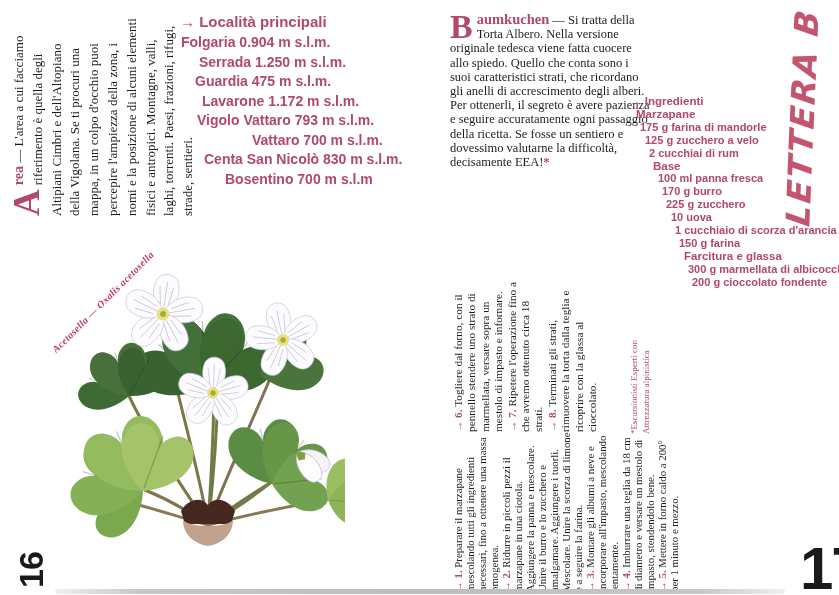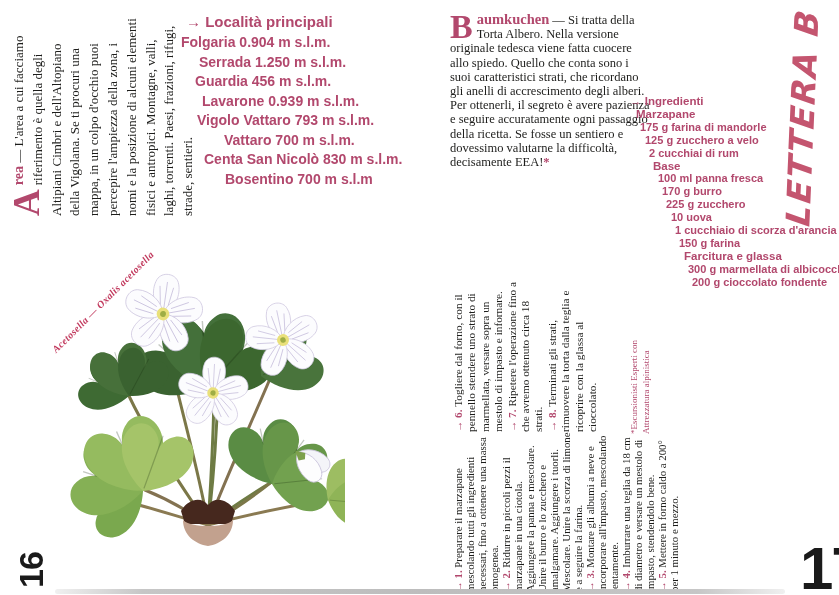--- a/index.html
+++ b/index.html
@@ -69,27 +69,27 @@
 <div class="sheet">
 
   <section>
 
     <div class="rot intro" style="left:10px;top:16px;width:200px;height:170px;transform:rotate(-90deg) translateX(-200px);">
       <span class="dropcap">A</span><span class="kw">rea</span>
       <span>— L'area a cui facciamo riferimento è quella degli Altipiani Cimbri e dell'Altopiano della Vigolana. Se ti procuri una mappa, in un colpo d'occhio puoi percepire l'ampiezza della zona, i nomi e la posizione di alcuni elementi fisici e antropici. Montagne, valli, laghi, torrenti. Paesi, frazioni, rifugi, strade, sentieri.</span>
     </div>
 
     <div class="loc">
-      <div class="loc-h" style="margin-left:10px">→ Località principali</div>
+      <div class="loc-h" style="margin-left:4px">→ Località principali</div>
       <div class="loc-i" style="margin-left:5px">Folgaria 0.904 m s.l.m.</div>
       <div class="loc-i" style="margin-left:23px">Serrada 1.250 m s.l.m.</div>
-      <div class="loc-i" style="margin-left:19px">Guardia 456 m s.l.m.</div>
-      <div class="loc-i" style="margin-left:26px">Lavarone 0.939 m s.l.m.</div>
+      <div class="loc-i" style="margin-left:19px">Guardia 475 m s.l.m.</div>
+      <div class="loc-i" style="margin-left:26px">Lavarone 1.172 m s.l.m.</div>
       <div class="loc-i" style="margin-left:21px">Vigolo Vattaro 793 m s.l.m.</div>
-      <div class="loc-i" style="margin-left:48px">Vattaro 700 m s.l.m.</div>
+      <div class="loc-i" style="margin-left:76px">Vattaro 700 m s.l.m.</div>
       <div class="loc-i" style="margin-left:28px">Centa San Nicolò 830 m s.l.m.</div>
       <div class="loc-i" style="margin-left:49px">Bosentino 700 m s.l.m</div>
     </div>
 
     <div class="illo-label">Acetosella — Oxalis acetosella</div>
 
     <svg class="illo" style="left:25px;top:248px;" width="320" height="320" viewBox="0 0 320 320">
       <defs>
         <g id="lf">
           <path d="M0 0 C-15 -7 -26 -19 -26 -31 C-26 -43 -16 -49 -8 -44 C-3 -41 0 -36 0 -30 C0 -36 3 -41 8 -44 C16 -49 26 -43 26 -31 C26 -19 15 -7 0 0 Z"></path>

